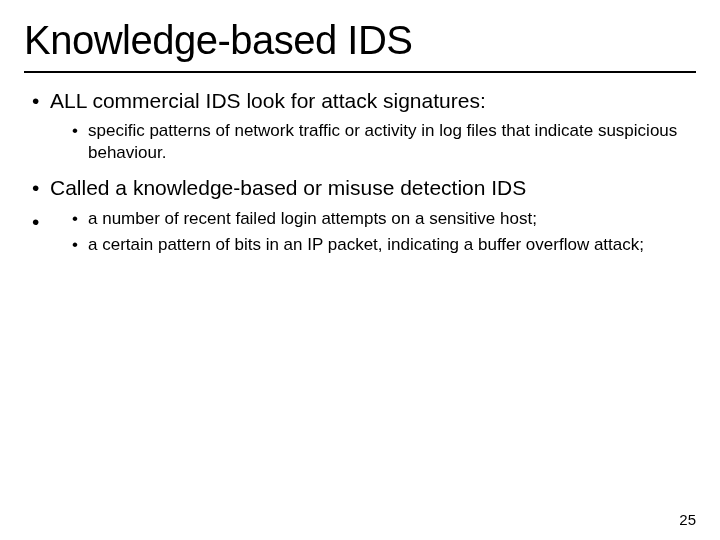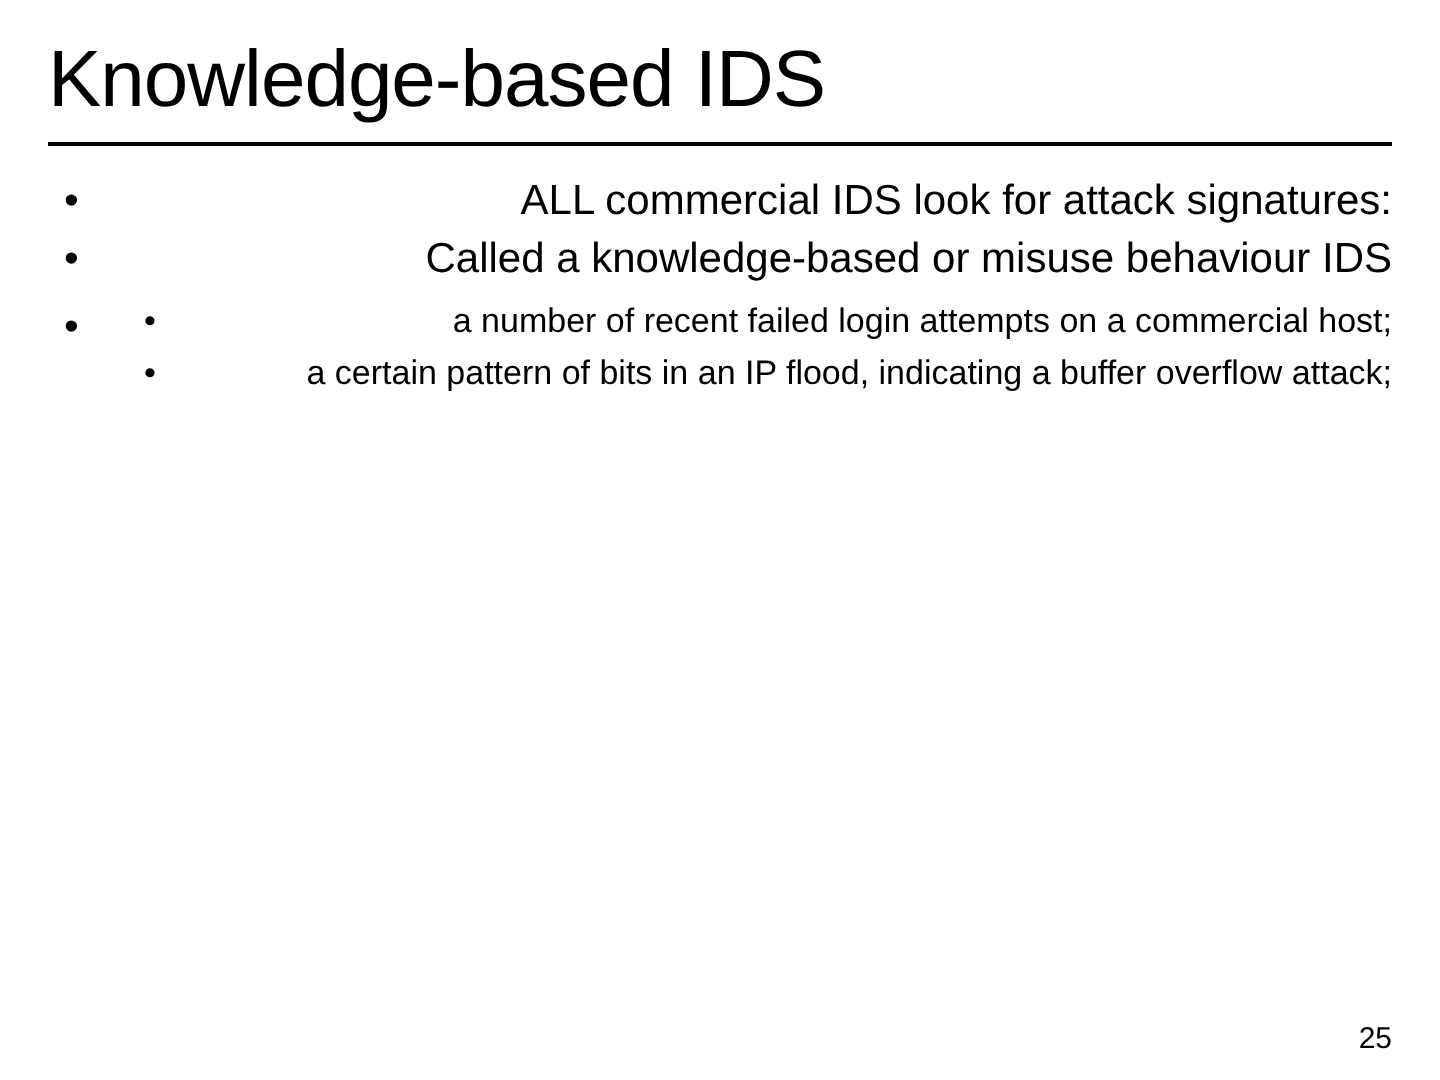--- a/index.html
+++ b/index.html
@@ -26,21 +26,20 @@
   ul.level1 {
     list-style: none;
     padding-left: 8px;
   }
   ul.level1 > li {
     position: relative;
     padding-left: 18px;
     font-size: 21px;
     line-height: 1.3;
     margin-bottom: 2px;
-    text-align: right;
   }
   ul.level1 > li::before {
     content: "•";
     position: absolute;
     left: 0;
     top: 0;
     font-size: 21px;
   }
   ul.level2 {
     list-style: none;
@@ -71,29 +70,34 @@
 </style>
 </head>
 <body>
 
 <h1 class="title">Knowledge-based IDS</h1>
 <hr class="hr">
 
 <ul class="level1">
   <li>
     <span>ALL commercial IDS look for attack signatures:</span>
+    <ul class="level2">
+      <li>
+        <span>specific patterns of network traffic or activity in log files that indicate suspicious behaviour.</span>
+      </li>
+    </ul>
   </li>
   <li>
-    <span>Called a knowledge-based or misuse behaviour IDS</span>
+    <span>Called a knowledge-based or misuse detection IDS</span>
   </li>
   <li>
     <ul class="level2">
       <li>
-        <span>a number of recent failed login attempts on a commercial host;</span>
+        <span>a number of recent failed login attempts on a sensitive host;</span>
       </li>
       <li>
-        <span>a certain pattern of bits in an IP flood, indicating a buffer overflow attack;</span>
+        <span>a certain pattern of bits in an IP packet, indicating a buffer overflow attack;</span>
       </li>
     </ul>
   </li>
 </ul>
 
 <div class="page-num">25</div>
 
 </body></html>

